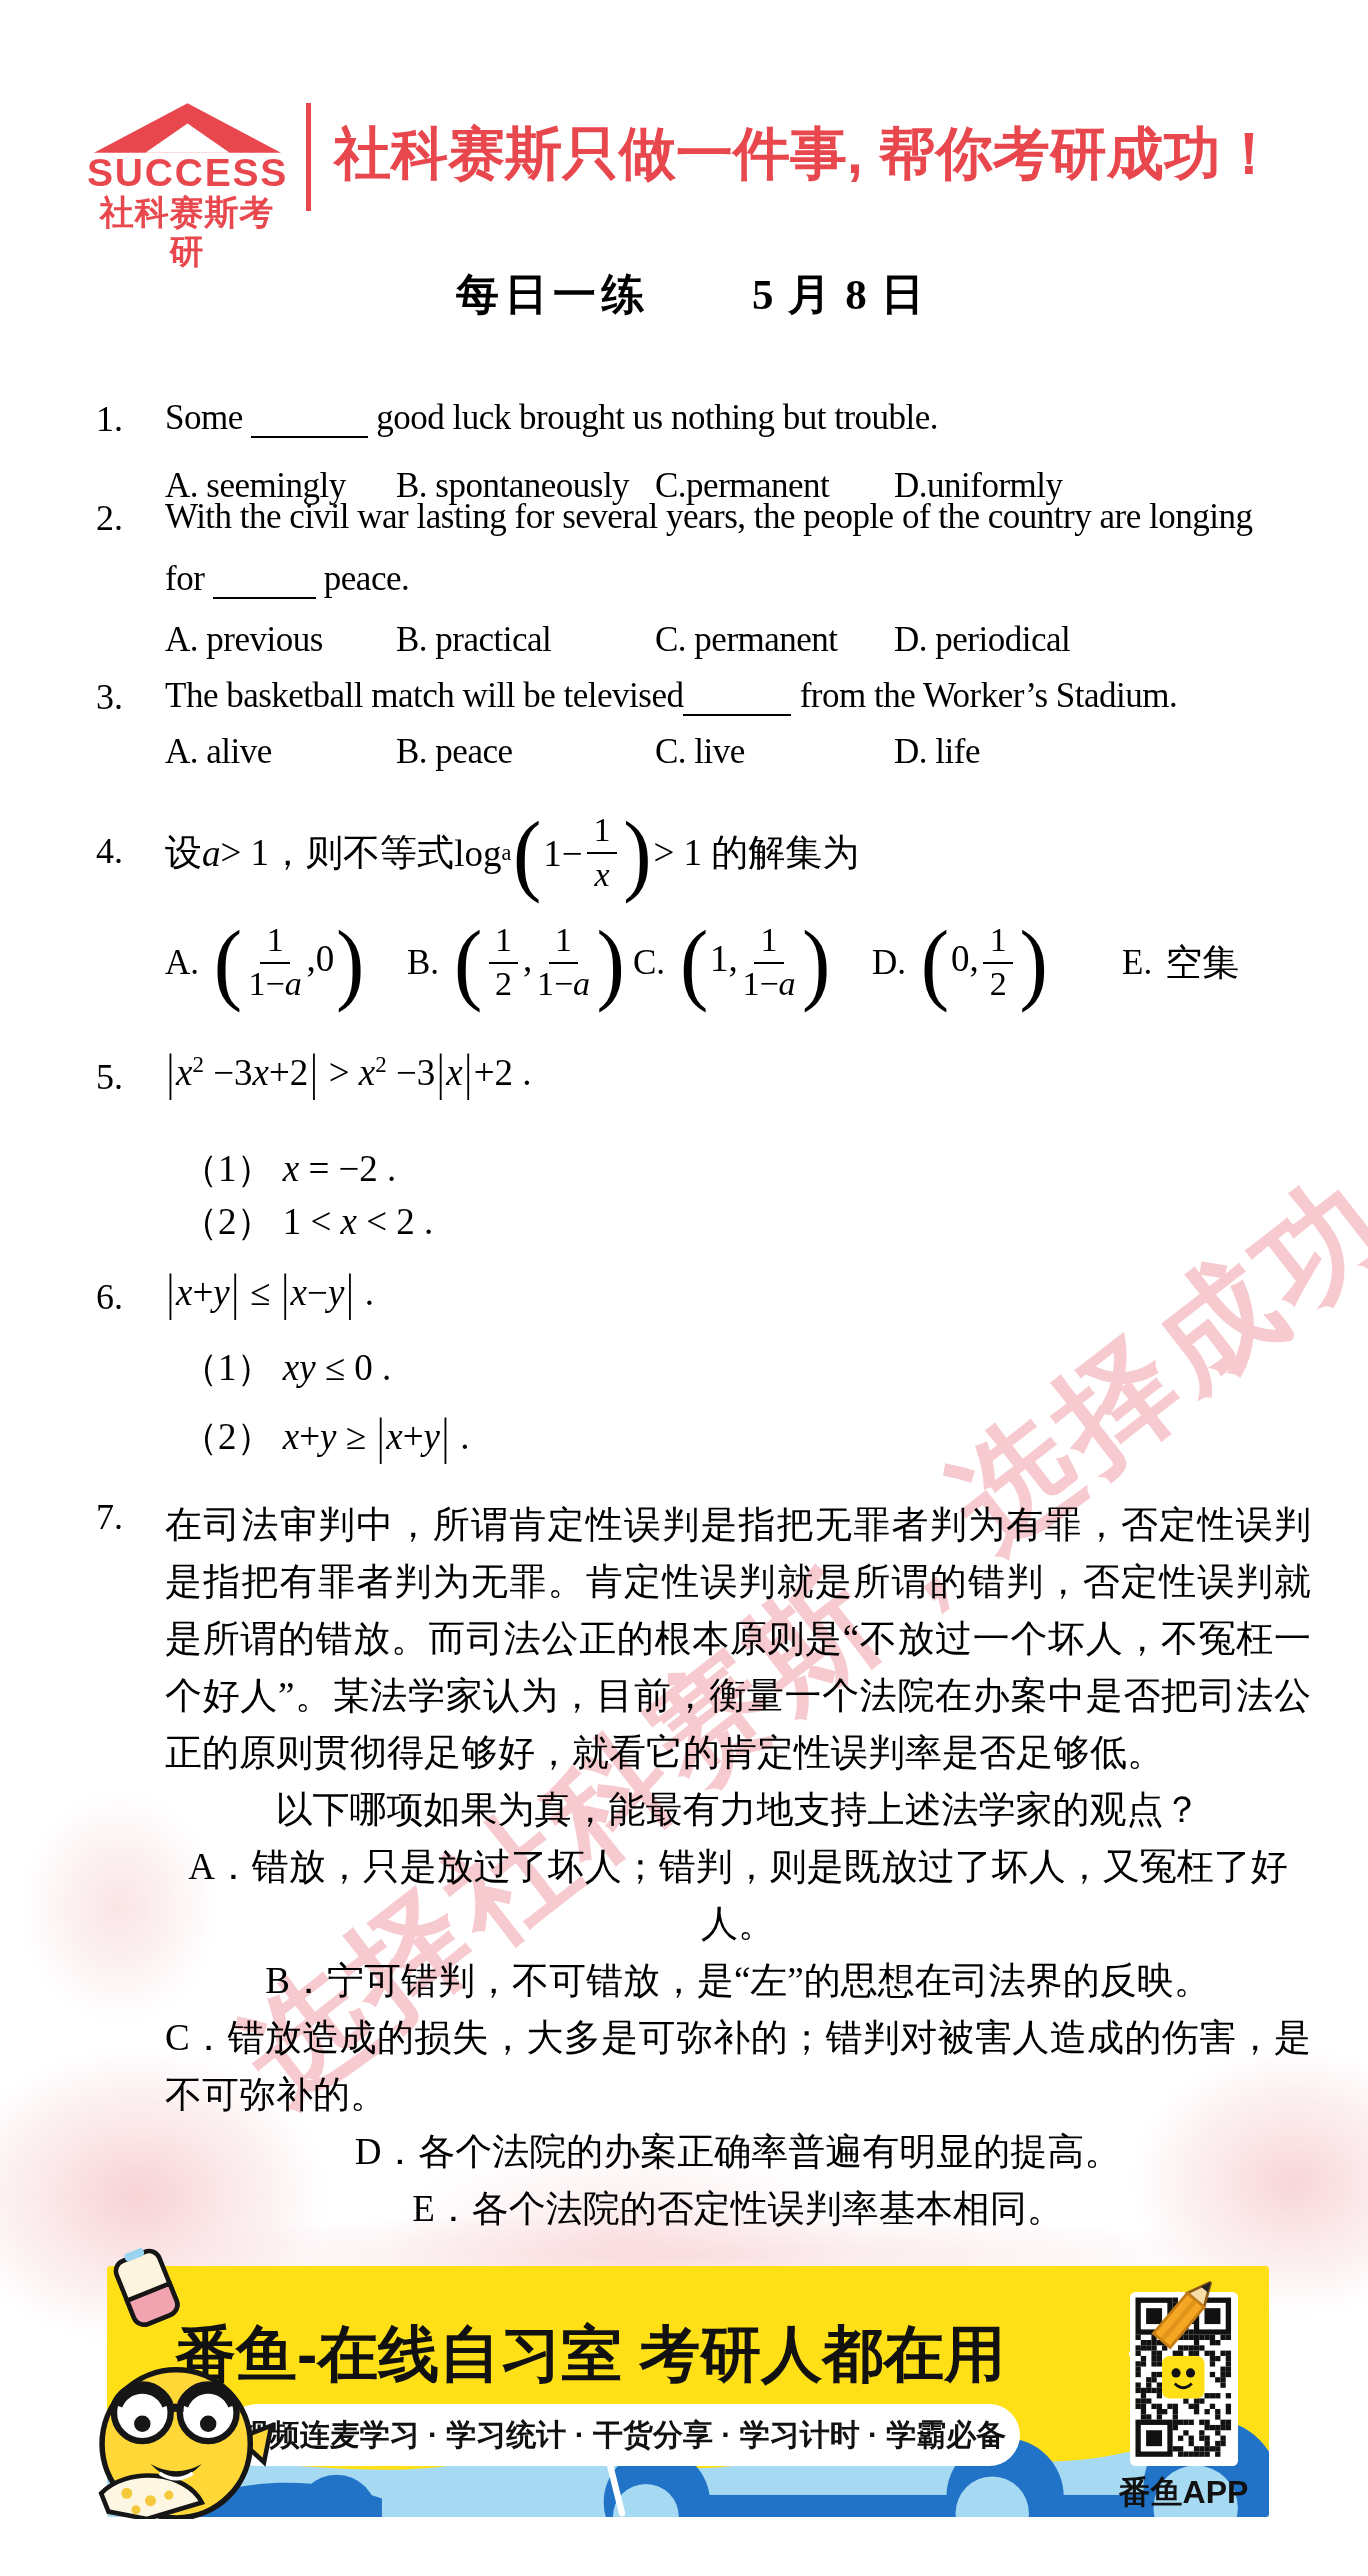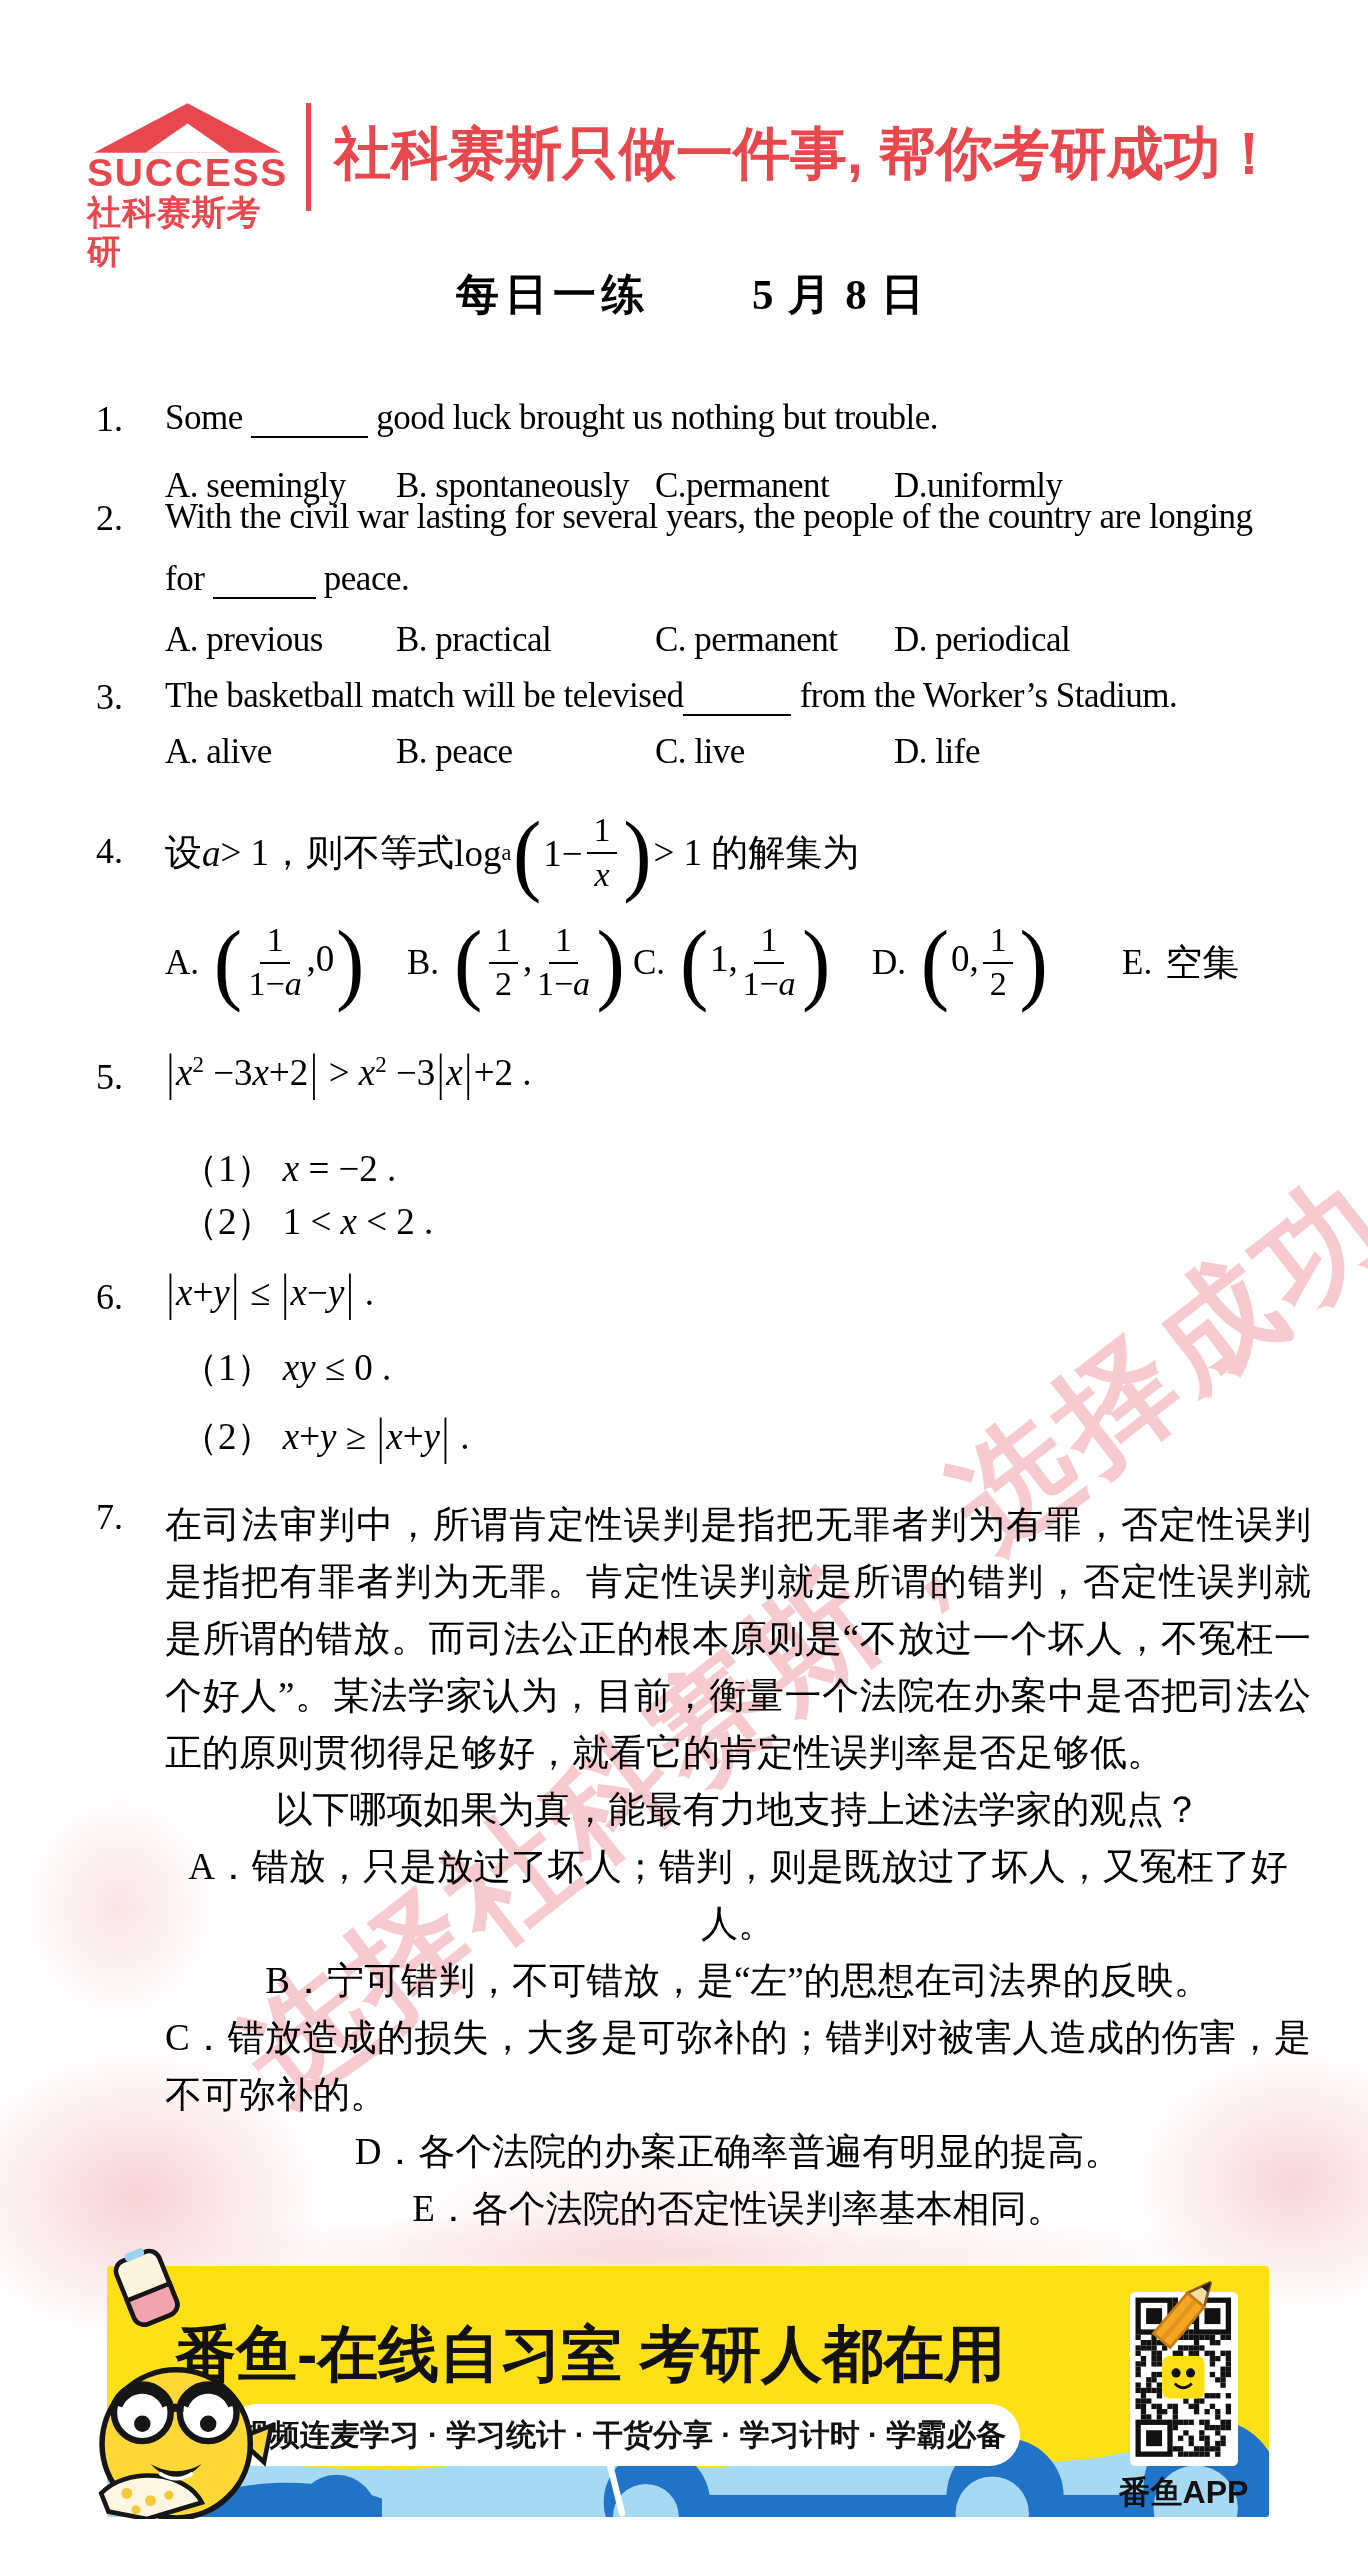--- a/index.html
+++ b/index.html
@@ -1,21 +1,21 @@
 <!DOCTYPE html>
 <html style="font-size:14.7px"><head>
 <meta charset="utf-8">
 <style>
   html,body{margin:0;padding:0;background:#888;}
   #page{position:relative;width:1369px;height:2576px;background:#ffffff;overflow:hidden;
         font-family:"Liberation Serif","DejaVu Serif",serif;color:#000;}
   #page *{box-sizing:border-box;}
 
   
-  .logo{position:absolute;left:87px;top:103px;width:200px;}
+  .logo{position:absolute;left:87px;top:103px;width:200px;text-align:center;}
   .logo .rooficon{display:block;margin:0 auto;}
   .logo .logotitle{display:block;font-family:"Liberation Sans","DejaVu Sans",sans-serif;
       font-weight:800;font-size:39px;letter-spacing:1.8px;color:#E8474D;line-height:1.02;}
   .logo .logosub{display:block;font-family:"Liberation Sans","DejaVu Sans",sans-serif;
       font-weight:800;font-size:34px;letter-spacing:0.9px;color:#E8474D;line-height:1.15;}
   .hdivider{position:absolute;left:306px;top:103px;width:4.6px;height:108px;background:#E8474D;}
   .slogan{position:absolute;left:334px;top:116px;font-family:"Liberation Sans","DejaVu Sans",sans-serif;
       font-weight:900;font-size:57px;color:#E8474D;white-space:nowrap;letter-spacing:0px;}
 
   

